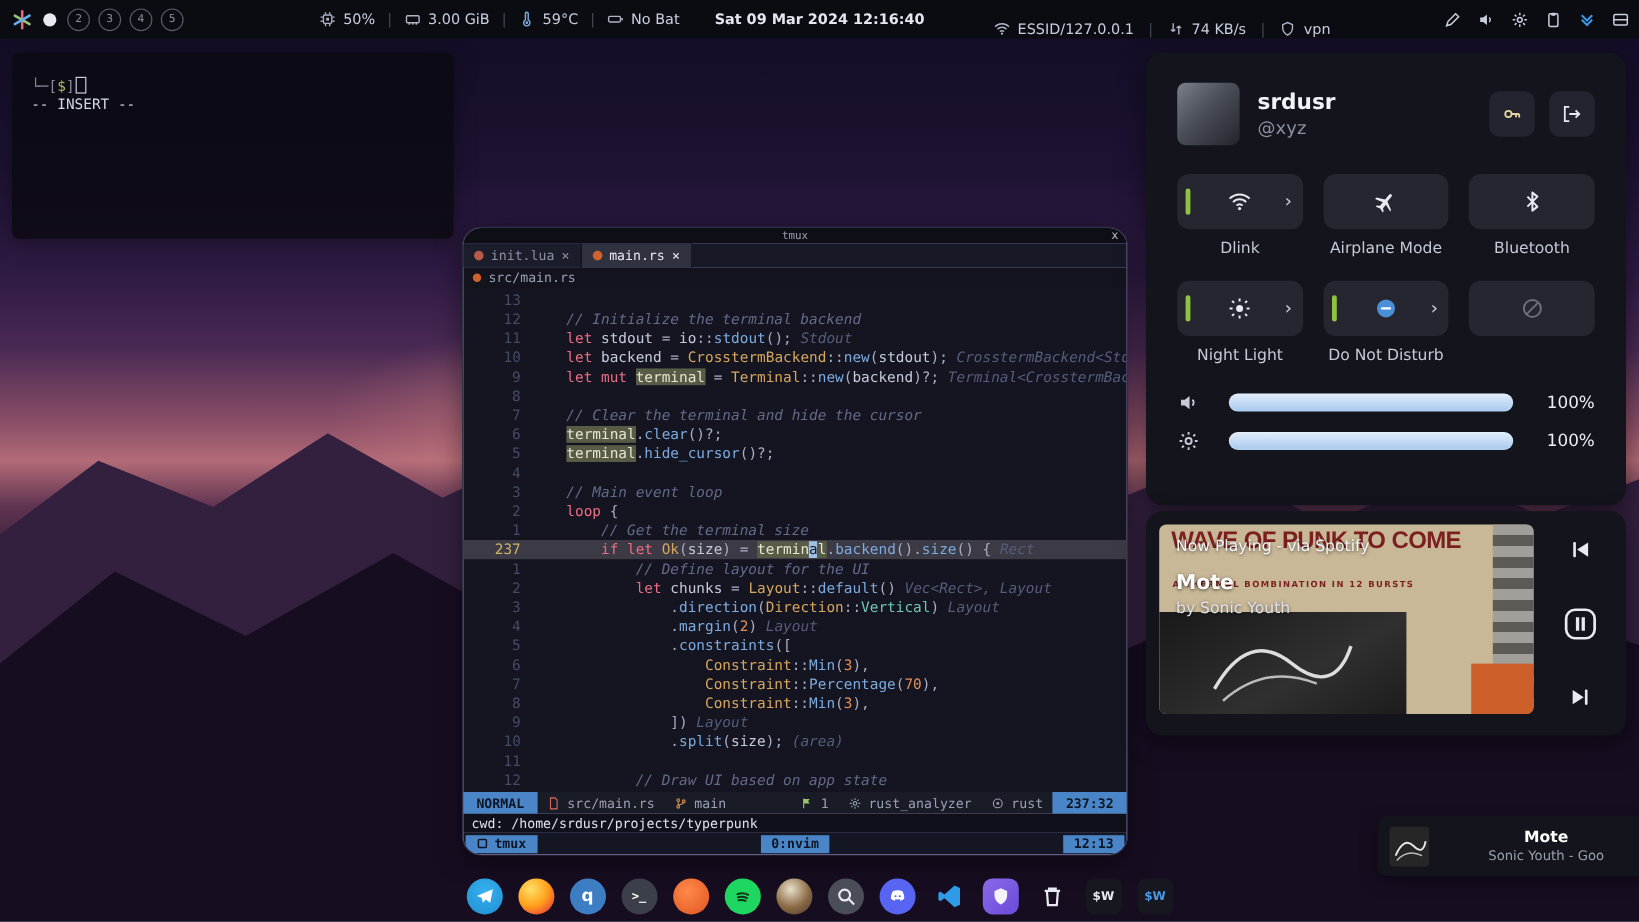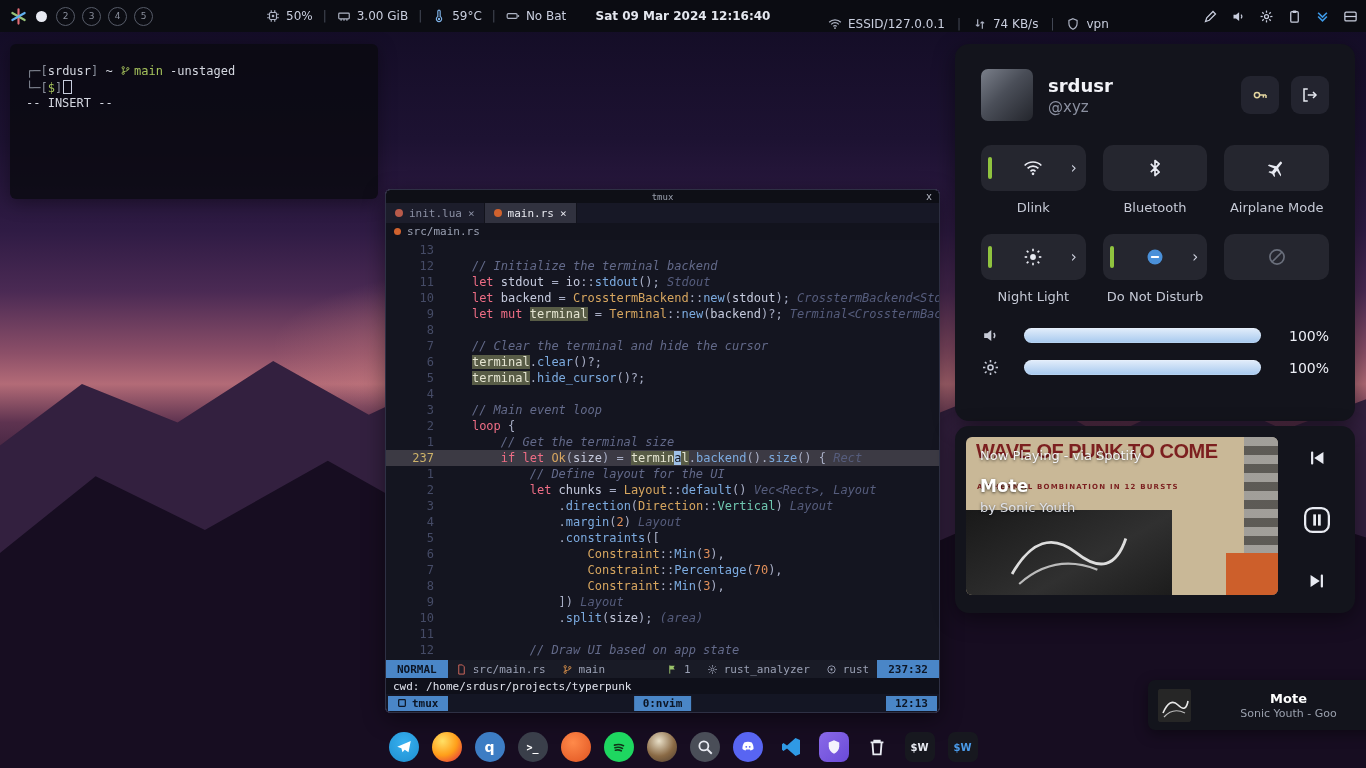--- a/index.html
+++ b/index.html
@@ -35,21 +35,21 @@
   .tline{height:16px;white-space:pre;}
   .tseg-dim{color:#8a8f9c;} .tseg-fg{color:#d4d7e0;} .tseg-user{color:#d4d7e0;} .tseg-green{color:#a5c25c;}
   .tgicon{display:inline-flex;width:11px;height:11px;color:#a5c25c;vertical-align:-1px;}
   .tgicon svg{width:100%;height:100%;}
   .tcursor{display:inline-block;width:7px;height:12px;border:1px solid #c9cede;vertical-align:-2px;margin-left:1px;}
   .term-bar{height:17px;display:flex;justify-content:space-between;align-items:center;padding:0 12px 0 22px;margin-bottom:1px;}
   .tpill{background:#a8bf3e;color:#232a10;font-size:11px;font-weight:bold;height:16px;display:flex;align-items:center;gap:5px;padding:0 10px;}
   .tpill [data-icon]{width:10px;height:10px;}
 
   
-  .ed{position:absolute;left:385px;top:189px;width:553px;background:#c4b5fd;border:1px solid #2e3044;border-radius:5px;overflow:hidden;font-family:"DejaVu Sans Mono",monospace;z-index:4;box-shadow:0 6px 22px rgba(0,0,0,.45);}
+  .ed{position:absolute;left:385px;top:189px;width:553px;background:#c4b5fd;border:1px solid #2e3044;border-radius:16px;overflow:hidden;font-family:"DejaVu Sans Mono",monospace;z-index:4;box-shadow:0 6px 22px rgba(0,0,0,.45);}
   .ed-title{height:13px;background:#0e0f16;display:flex;align-items:center;justify-content:center;position:relative;color:#9aa0ae;font-size:9px;}
   .ed-close{position:absolute;right:7px;top:0;height:13px;display:flex;align-items:center;font-size:10px;color:#b8bcc8;}
   .ed-tabs{height:20px;background:#171826;display:flex;align-items:stretch;font-size:11px;}
   .tab{display:flex;align-items:center;gap:6px;padding:0 9px;background:#1c1d2b;color:#8b90a4;border-right:1px solid #12131c;}
   .tab.active{background:#31323f;color:#e8e9f0;}
   .tab-dot{width:8px;height:8px;border-radius:50%;flex:none;}
   .ed-crumb{height:17px;background:#12131d;color:#9aa0b2;font-size:11px;display:flex;align-items:center;padding:0 8px;gap:6px;}
   .crumb-dot{width:7px;height:7px;border-radius:50%;background:#d0622e;}
   .code{background:#141520;padding:2px 0;}
   .cline{height:16px;display:flex;font-size:12px;line-height:16px;}
@@ -304,26 +304,20 @@
         <svg viewBox="0 0 24 24">
           <rect x="3" y="5" width="18" height="14" rx="2" fill="none" stroke="currentColor" stroke-width="2"></rect>
           <line x1="3" y1="12" x2="21" y2="12" stroke="currentColor" stroke-width="2"></line>
         </svg>
       </span>
   </div>
 </div>
 
 <div class="term">
   <div class="term-body">
-      <div class="tline"><span class="tseg-dim">┌─[</span><span class="tseg-user">srdusr</span><span class="tseg-dim">] </span><span class="tseg-fg">~ </span><span class="tgicon" style="margin-right: 3px;"><svg viewBox="0 0 24 24">
-            <circle cx="7" cy="6" r="2.5" fill="none" stroke="currentColor" stroke-width="2"></circle>
-            <circle cx="7" cy="18" r="2.5" fill="none" stroke="currentColor" stroke-width="2"></circle>
-            <circle cx="17" cy="8" r="2.5" fill="none" stroke="currentColor" stroke-width="2"></circle>
-            <path d="M7 8.5v7M17 10.5c0 4-10 3-10 5" fill="none" stroke="currentColor" stroke-width="2"></path>
-          </svg></span><span class="tseg-green">main</span><span class="tseg-fg"> -unstaged</span></div>
       <div class="tline"><span class="tseg-dim">└─[</span><span class="tseg-green">$</span><span class="tseg-dim">]</span><span class="tcursor"></span></div>
       <div class="tline"><span class="tseg-fg">-- INSERT --</span></div>
     </div>
 </div>
 
 <div class="ed">
   <div class="ed-title">
     <span>tmux</span>
     <span class="ed-close">x</span>
   </div>
@@ -567,37 +561,37 @@
               <path d="M9 16a4.5 4.5 0 0 1 6 0" fill="none" stroke="currentColor" stroke-width="2"></path>
               <circle cx="12" cy="19" r="1.6" fill="currentColor"></circle>
             </svg>
           </span>
           <span class="tchev">›</span>
         </div>
         <div class="toggle-label">Dlink</div>
       </div>
       <div class="toggle-cell">
         <div class="toggle-btn">
+          <span class="ticon" data-icon="airplane" style="display: inline-flex; width: 20px; height: 20px;">
+            <svg viewBox="0 0 24 24">
+              <path d="M21 15l-8-4V4.5a1.5 1.5 0 0 0-3 0V11l-8 4v2l8-2.5V19l-2.5 2v1.5L12 21l4.5 1.5V21L14 19v-4.5l8 2.5z" transform="rotate(40 12 12)" fill="currentColor"></path>
+            </svg>
+          </span>
+        </div>
+        <div class="toggle-label">Airplane Mode</div>
+      </div>
+      <div class="toggle-cell">
+        <div class="toggle-btn">
           <span class="ticon" data-icon="bluetooth" style="display: inline-flex; width: 20px; height: 20px;">
             <svg viewBox="0 0 24 24">
               <path d="M7 7l10 10-5 4V3l5 4L7 17" fill="none" stroke="currentColor" stroke-width="2" stroke-linejoin="round"></path>
             </svg>
           </span>
         </div>
         <div class="toggle-label">Bluetooth</div>
-      </div>
-      <div class="toggle-cell">
-        <div class="toggle-btn">
-          <span class="ticon" data-icon="airplane" style="display: inline-flex; width: 20px; height: 20px;">
-            <svg viewBox="0 0 24 24">
-              <path d="M21 15l-8-4V4.5a1.5 1.5 0 0 0-3 0V11l-8 4v2l8-2.5V19l-2.5 2v1.5L12 21l4.5 1.5V21L14 19v-4.5l8 2.5z" transform="rotate(40 12 12)" fill="currentColor"></path>
-            </svg>
-          </span>
-        </div>
-        <div class="toggle-label">Airplane Mode</div>
       </div>
       <div class="toggle-cell">
         <div class="toggle-btn active">
           <span class="ticon" data-icon="nightlight" style="display: inline-flex; width: 20px; height: 20px;">
             <svg viewBox="0 0 24 24">
               <circle cx="12" cy="12" r="3.5" fill="currentColor"></circle>
               <g stroke="currentColor" stroke-width="2">
                 <line x1="12" y1="2" x2="12" y2="5"></line>
                 <line x1="12" y1="19" x2="12" y2="22"></line>
                 <line x1="2" y1="12" x2="5" y2="12"></line>

